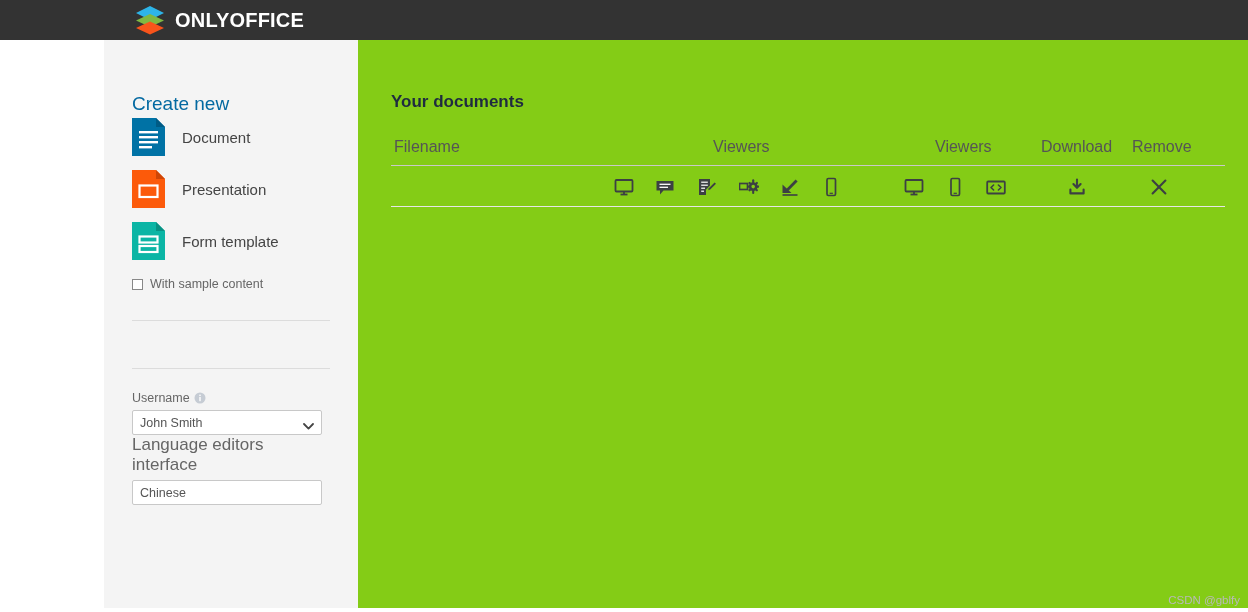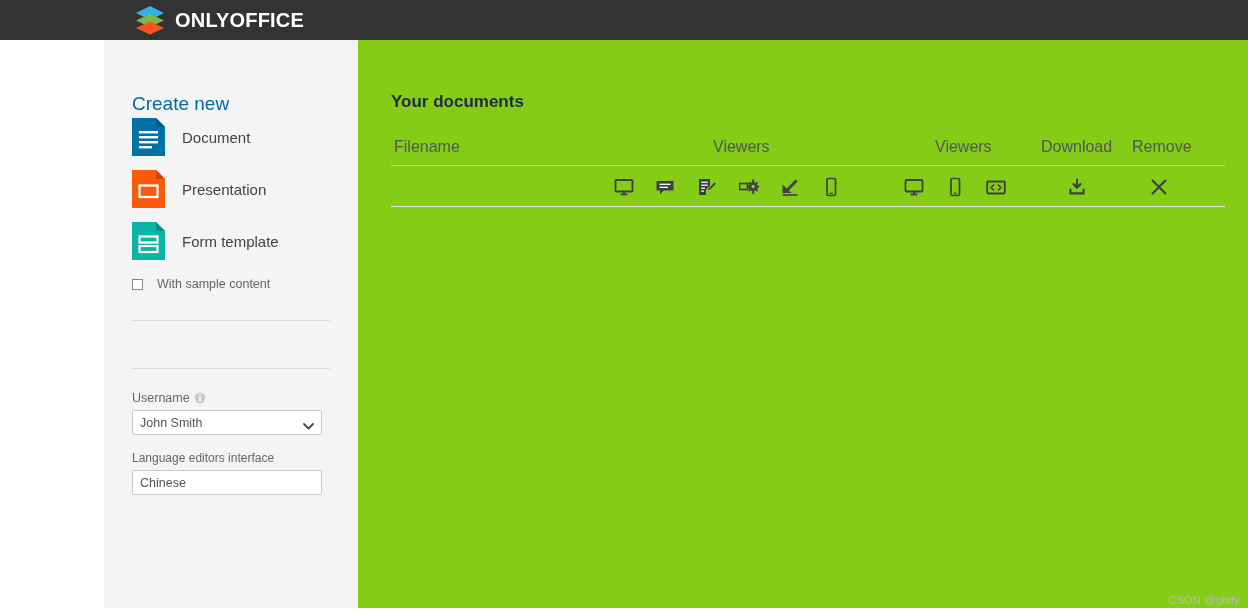--- a/index.html
+++ b/index.html
@@ -88,21 +88,21 @@
     flex: none;
   }
   .create-label {
     font-size: 15px;
     color: #444444;
   }
 
   .sample-row {
     display: flex;
     align-items: center;
-    gap: 14px;
+    gap: 7px;
     margin-top: 14px;
     cursor: pointer;
   }
   .cbox {
     width: 11px;
     height: 11px;
     border: 1px solid #888;
     background: #fff;
     box-sizing: border-box;
     flex: none;
@@ -164,23 +164,22 @@
     color: #555555;
     justify-content: space-between;
     cursor: pointer;
   }
   .chev {
     width: 11px;
     height: 7px;
     flex: none;
   }
   .field-label2 {
-    font-size: 12px;
+    font-size: 17px;
     color: #666666;
-    margin-top: 16px;
     margin-bottom: 5px;
   }
 
   
   .content-title {
     font-size: 17px;
     font-weight: bold;
     color: #1f2b40;
     margin-top: 52px;
     margin-bottom: 0;

